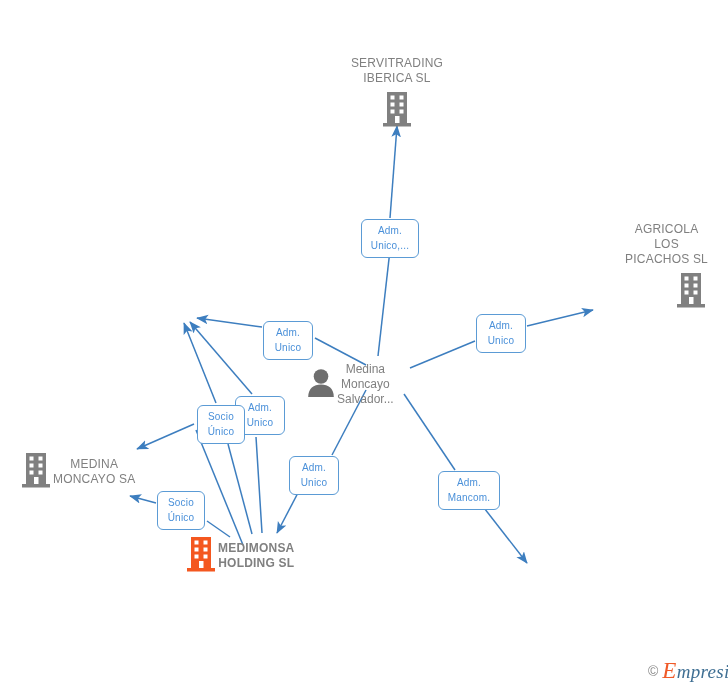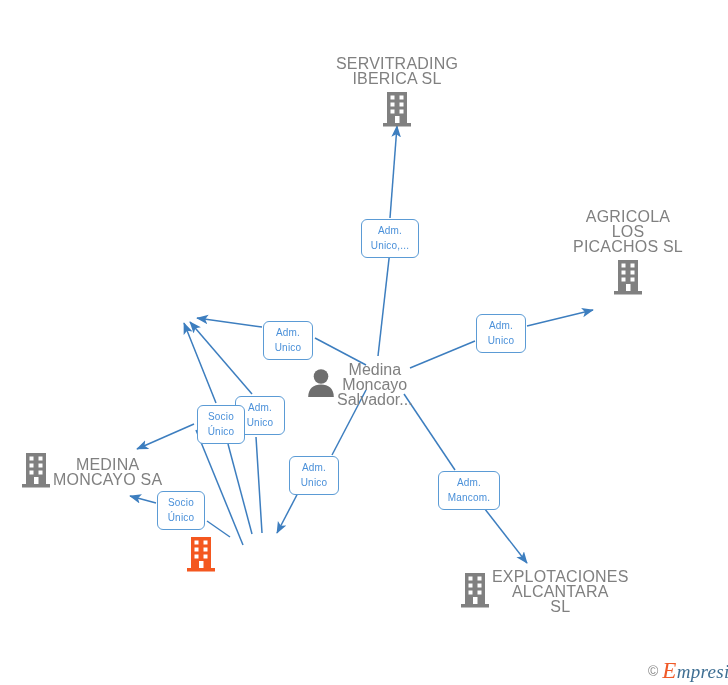--- a/index.html
+++ b/index.html
@@ -31,21 +31,21 @@
     align-items: center;
     width: 160px;
     margin-left: -80px;
   }
   .node .glyph {
     display: block;
     line-height: 0;
   }
   .node .caption {
     margin-top: 3px;
-    font-size: 16px;
+    font-size: 12px;
     line-height: 15px;
     color: #808080;
     text-align: center;
     letter-spacing: 0.2px;
     white-space: pre-line;
   }
   .node.person .caption {
     color: #808080;
     letter-spacing: 0;
   }
@@ -147,21 +147,21 @@
         <rect x="10.5" y="19.5" width="4" height="4" fill="#ffffff"></rect>
         <rect x="19.5" y="19.5" width="4" height="4" fill="#ffffff"></rect>
         <rect x="15" y="26" width="4.5" height="7" fill="#ffffff"></rect>
       </svg>
     </span>
     <div class="caption">SERVITRADING
 IBERICA  SL</div>
   </div>
 
 
-  <div class="node caption-top" style="left:628px; top:209px;">
+  <div class="node caption-top" style="left:628px; top:222px;align-items:flex-end;">
     <span class="glyph">
       <svg width="34" height="38" viewBox="0 0 34 38" aria-hidden="true">
         <rect x="7" y="2" width="20" height="31" fill="#808080"></rect>
         <rect x="3" y="33" width="28" height="3.5" fill="#808080"></rect>
         <rect x="10.5" y="5.5" width="4" height="4" fill="#ffffff"></rect>
         <rect x="19.5" y="5.5" width="4" height="4" fill="#ffffff"></rect>
         <rect x="10.5" y="12.5" width="4" height="4" fill="#ffffff"></rect>
         <rect x="19.5" y="12.5" width="4" height="4" fill="#ffffff"></rect>
         <rect x="10.5" y="19.5" width="4" height="4" fill="#ffffff"></rect>
         <rect x="19.5" y="19.5" width="4" height="4" fill="#ffffff"></rect>
@@ -210,40 +210,24 @@
         <rect x="3" y="33" width="28" height="3.5" fill="#f4571f"></rect>
         <rect x="10.5" y="5.5" width="4" height="4" fill="#ffffff"></rect>
         <rect x="19.5" y="5.5" width="4" height="4" fill="#ffffff"></rect>
         <rect x="10.5" y="12.5" width="4" height="4" fill="#ffffff"></rect>
         <rect x="19.5" y="12.5" width="4" height="4" fill="#ffffff"></rect>
         <rect x="10.5" y="19.5" width="4" height="4" fill="#ffffff"></rect>
         <rect x="19.5" y="19.5" width="4" height="4" fill="#ffffff"></rect>
         <rect x="15" y="26" width="4.5" height="7" fill="#ffffff"></rect>
       </svg>
     </span>
-  </div>
-
-  <div class="node" style="left:538px; top:566px;">
-    <span class="glyph">
-      <svg width="34" height="38" viewBox="0 0 34 38" aria-hidden="true">
-        <rect x="7" y="2" width="20" height="31" fill="#808080"></rect>
-        <rect x="3" y="33" width="28" height="3.5" fill="#808080"></rect>
-        <rect x="10.5" y="5.5" width="4" height="4" fill="#ffffff"></rect>
-        <rect x="19.5" y="5.5" width="4" height="4" fill="#ffffff"></rect>
-        <rect x="10.5" y="12.5" width="4" height="4" fill="#ffffff"></rect>
-        <rect x="19.5" y="12.5" width="4" height="4" fill="#ffffff"></rect>
-        <rect x="10.5" y="19.5" width="4" height="4" fill="#ffffff"></rect>
-        <rect x="19.5" y="19.5" width="4" height="4" fill="#ffffff"></rect>
-        <rect x="15" y="26" width="4.5" height="7" fill="#ffffff"></rect>
-      </svg>
-    </span>
-    <div class="caption">EXPLOTACIONES
-ALCANTARA
-SL</div>
-  </div>
+    <div class="caption" style="font-weight:bold;">MEDIMONSA
+HOLDING  SL</div>
+  </div>
+
 
   <div class="edge-label" style="left:361px; top:219px; width:58px;">Adm.
 Unico,...</div>
 
   <div class="edge-label" style="left:263px; top:321px; width:50px;">Adm.
 Unico</div>
 
   <div class="edge-label" style="left:476px; top:314px; width:50px;">Adm.
 Unico</div>
 

